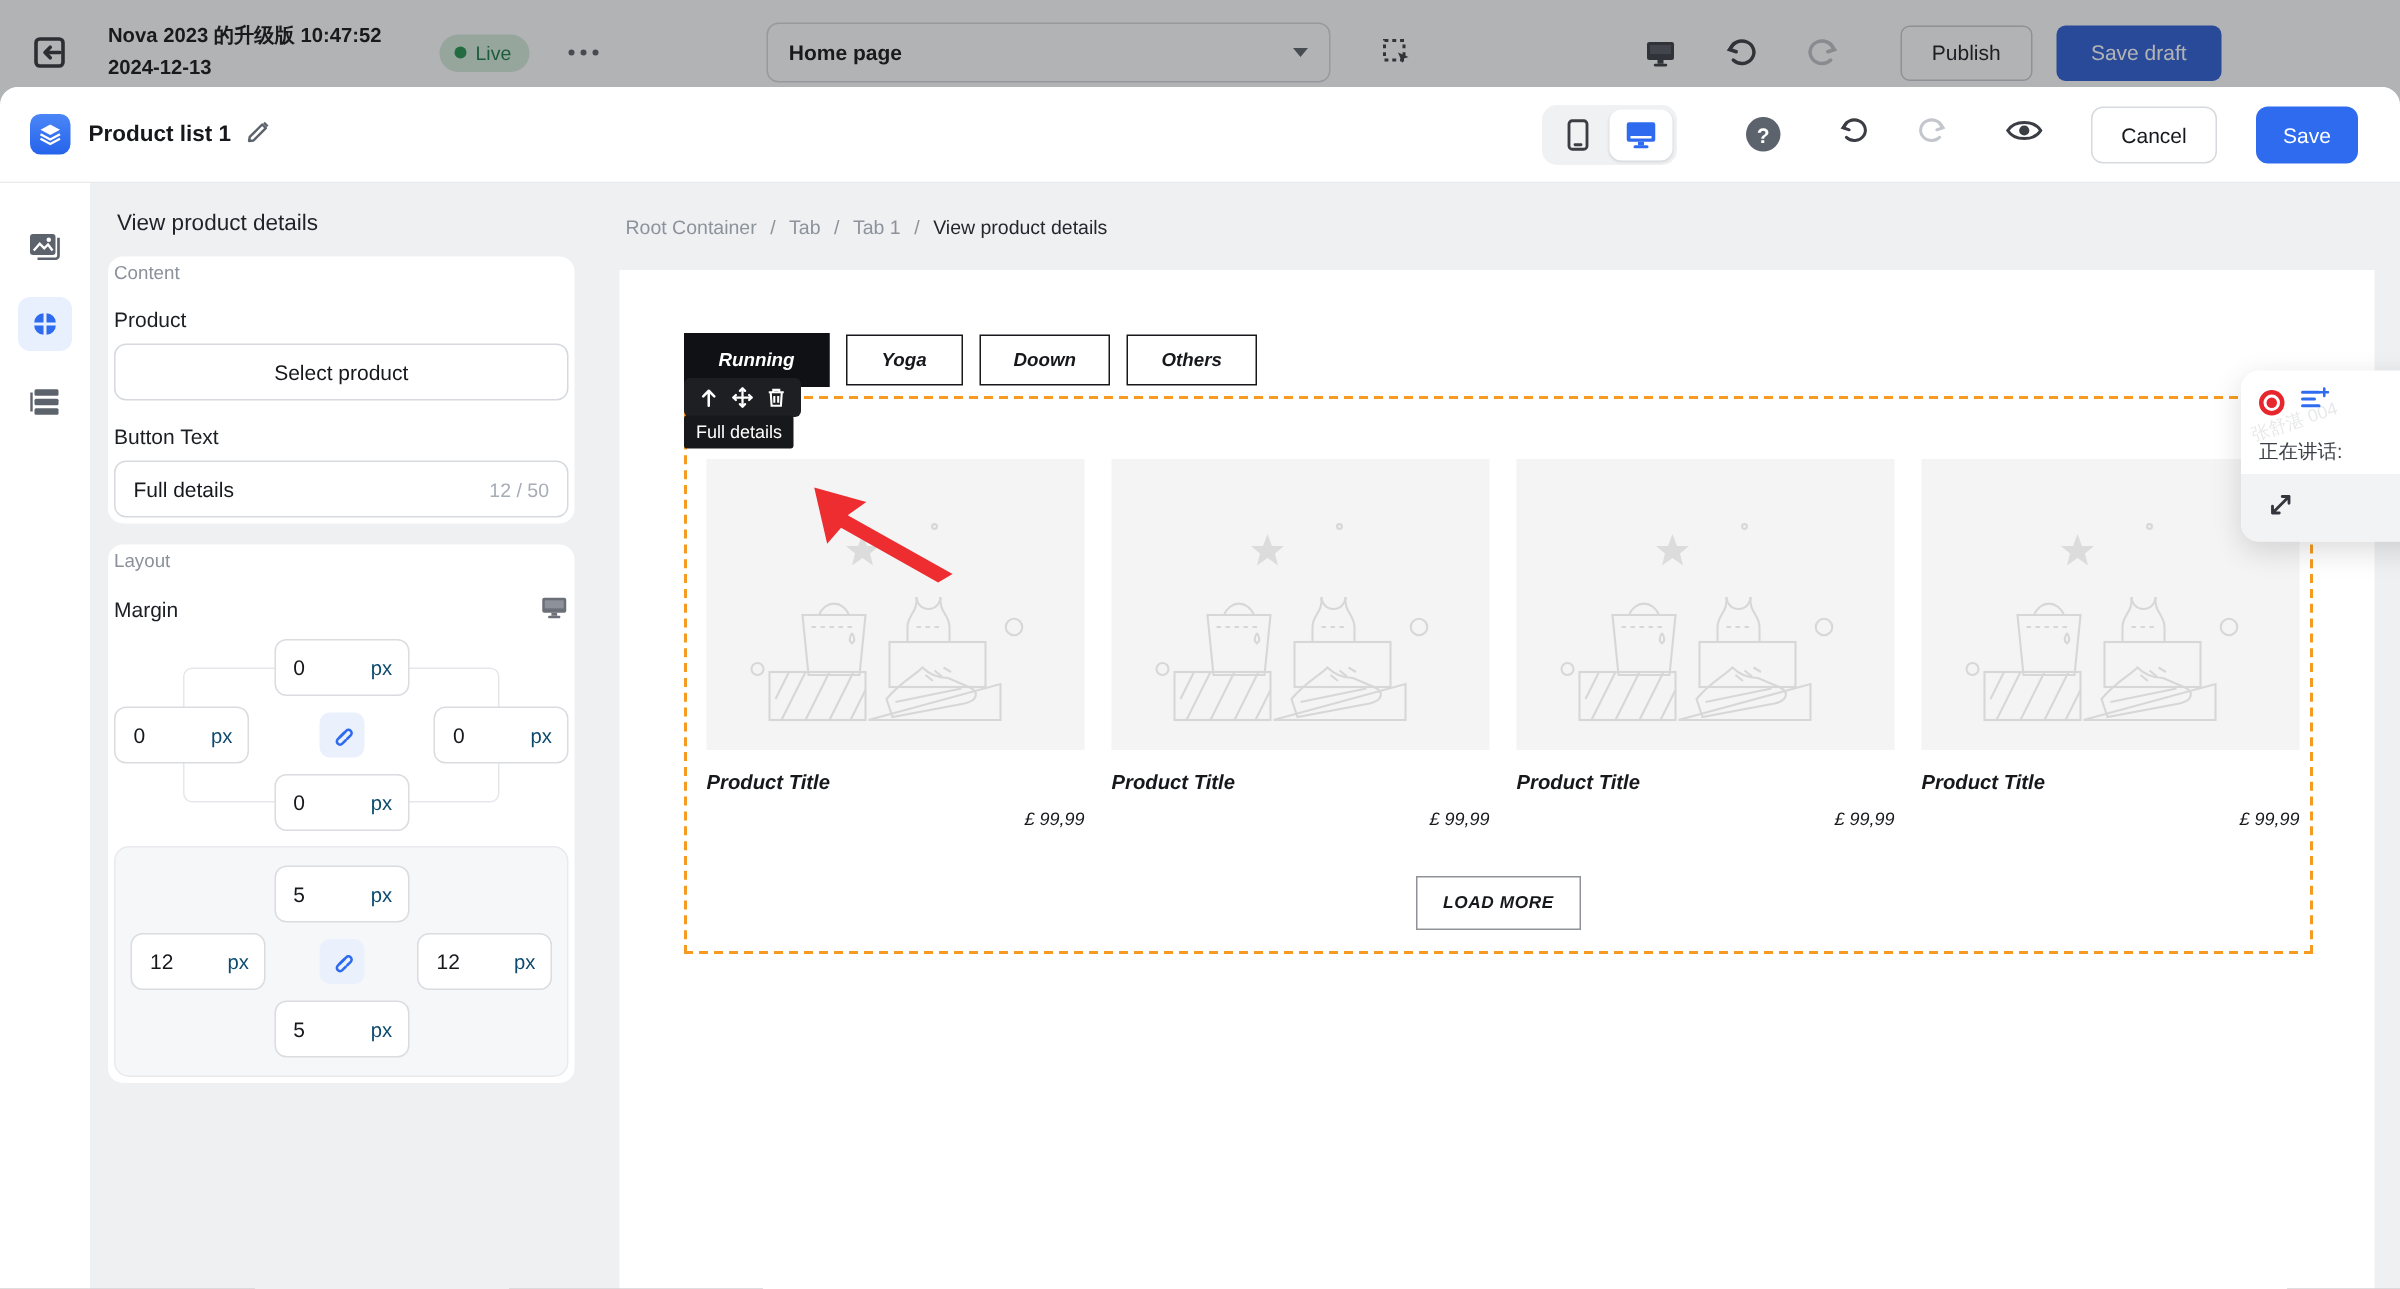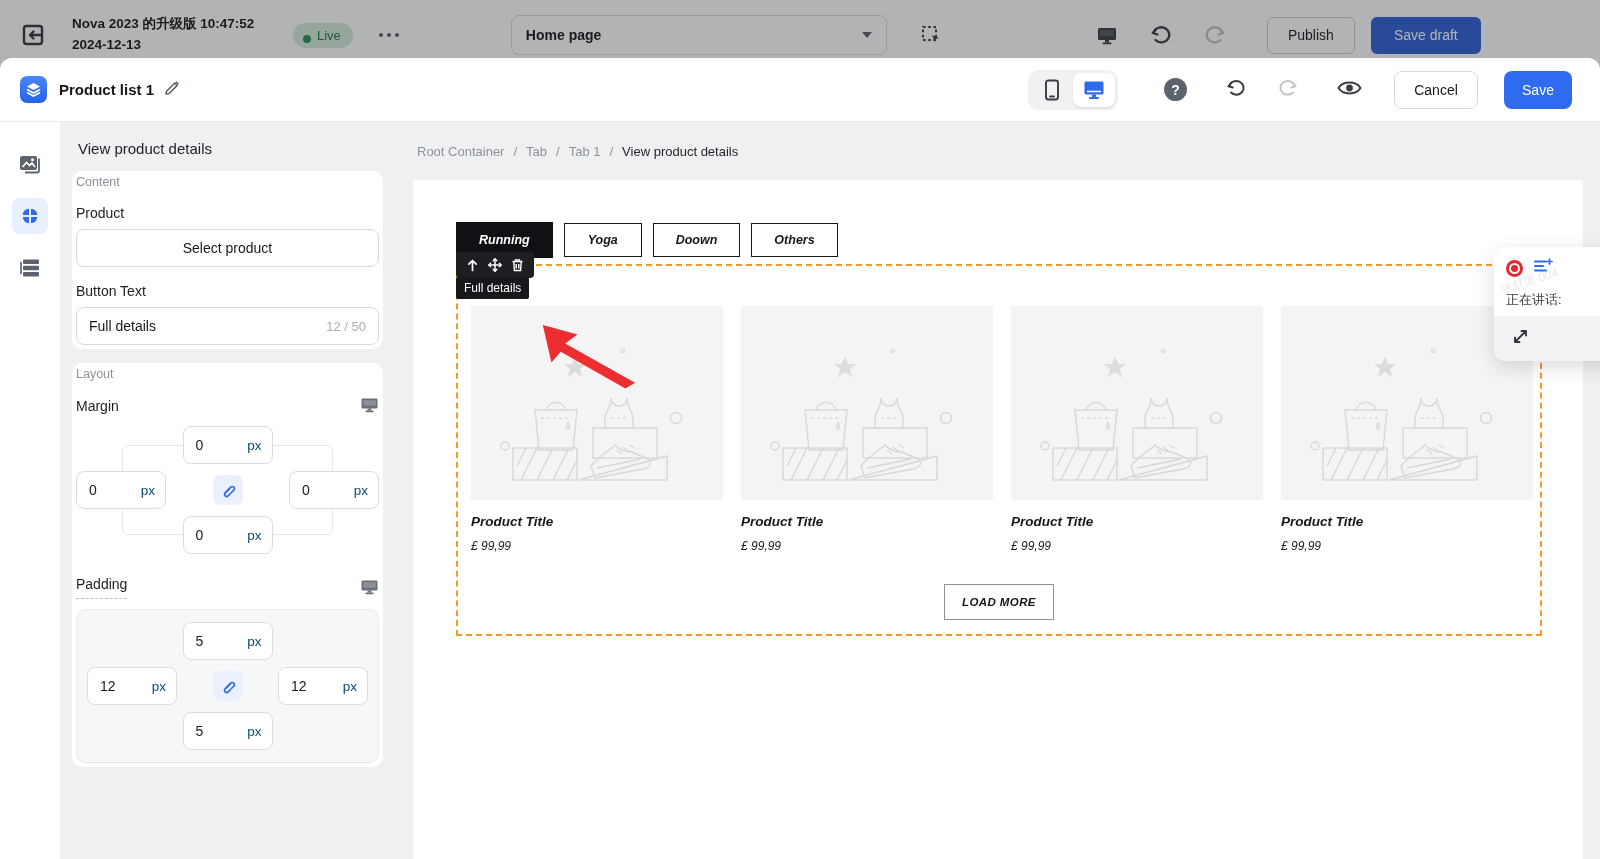--- a/index.html
+++ b/index.html
@@ -7,21 +7,21 @@
     font-family:"Liberation Sans","DejaVu Sans",sans-serif; background:#9f9f9f; }
 
   
   .topbar { position:absolute; left:0; top:0; width:1600px; height:70px; background:#fff;
     display:flex; align-items:center; }
   .topbar-dim { position:absolute; inset:0; background:rgba(30,32,36,.34); z-index:2; }
   .topbar-inner { position:relative; z-index:1; display:flex; align-items:center; width:100%;
     height:58px; padding:0 28px 0 20px; }
   .exit-btn { width:26px; height:26px; margin-right:26px; flex:none; cursor:pointer; }
   .site-title { width:205px; font-size:13.5px; font-weight:600; color:#16181c; line-height:1.55; }
-  .live-badge { margin-left:16px; display:flex; align-items:flex-end; gap:6px; background:#d5ecdd;
+  .live-badge { margin-left:16px; display:flex; align-items:center; gap:6px; background:#d5ecdd;
     color:#1e7b47; font-size:13px; padding:5px 12px 5px 10px; border-radius:14px; }
   .live-dot { width:8px; height:8px; border-radius:50%; background:#27924f; }
   .dots { margin-left:26px; display:flex; gap:4px; }
   .dots i { width:4px; height:4px; border-radius:50%; background:#5c626b; }
   .page-select { margin-left:112px; width:376px; height:40px; background:#fff; border:1px solid #d6d9dd;
     border-radius:8px; display:flex; align-items:center; padding:0 14px; font-size:14px; font-weight:600;
     color:#16181c; cursor:pointer; }
   .caret-down { margin-left:auto; width:0; height:0; border-left:5px solid transparent;
     border-right:5px solid transparent; border-top:6px solid #5f646c; }
   .tb-icon { width:24px; height:24px; flex:none; cursor:pointer; }
@@ -112,21 +112,21 @@
   .cat-tab { height:33px; padding:16px 22px; display:flex; align-items:center; justify-content:center;
     background:#fff; border:1px solid #16181c; font-size:12.5px; font-style:italic; font-weight:700;
     color:#16181c; cursor:pointer; min-width:78px; }
   .cat-tab.active { background:#101114; color:#fff; border-color:#101114; height:36px; min-width:94px; }
 
   .sel-rect { position:absolute; left:43px; top:84px; width:1086px; height:372px;
     border:2px dashed #f59b22; padding:40px 10px 0; }
   .prod-grid { display:grid; grid-template-columns:repeat(4,252px); column-gap:18px; padding-left:3px; }
   .prod-img { width:252px; height:194px; background:#f4f4f5; }
   .prod-title { margin-top:14px; font-size:13.5px; font-style:italic; font-weight:700; color:#16181c; }
-  .prod-price { margin-top:10px; font-size:12px; font-style:italic; color:#16181c; }
+  .prod-price { margin-top:10px; font-size:12px; font-style:italic; color:#16181c;text-align:right; }
   .loadmore-row { display:flex; justify-content:center; margin-top:31px; }
   .loadmore-btn { background:#fff; border:1px solid #8f9297; padding:11px 17px; font-size:11.5px;
     font-style:italic; font-weight:700; letter-spacing:.4px; color:#16181c; cursor:pointer; }
 
   .sel-toolbar { position:absolute; left:43px; top:72px; width:78px; height:26px; background:#1d1f23;
     border-radius:4px; display:flex; align-items:center; justify-content:space-around; padding:0 6px;
     z-index:4; }
   .sel-toolbar span { display:flex; cursor:pointer; }
   .sel-tooltip { position:absolute; left:43px; top:97px; background:#17181b; color:#fff; font-size:12px;
     padding:4px 8px; border-radius:2px; z-index:4; white-space:nowrap; }
@@ -344,29 +344,20 @@
               </div>
             </div>
             <div class="bc-row">
               <div class="px-input">
                 <input value="0" style="">
                 <span class="px-unit">px</span>
               </div>
             </div>
           </div>
 
-          <div class="row-between" style="margin-top:22px">
-            <span class="spacing-label dashed">Padding</span>
-            <svg width="19" height="17" viewBox="0 0 19 17">
-                <rect x="1.5" y="1.5" width="16" height="10" rx="1.3" fill="#6b7078"></rect>
-                <rect x="3.2" y="3.2" width="12.6" height="5.4" fill="#8d9199"></rect>
-                <rect x="7.6" y="11.5" width="3.8" height="2" fill="#6b7078"></rect>
-                <rect x="5.4" y="13.5" width="8.2" height="1.7" rx="0.8" fill="#6b7078"></rect>
-              </svg>
-          </div>
           <div class="pad-wrap">
             <div class="box-control">
               <div class="bc-row">
                 <div class="px-input">
                   <input value="5" style="">
                   <span class="px-unit">px</span>
                 </div>
               </div>
               <div class="bc-row mid">
                 <div class="px-input">

